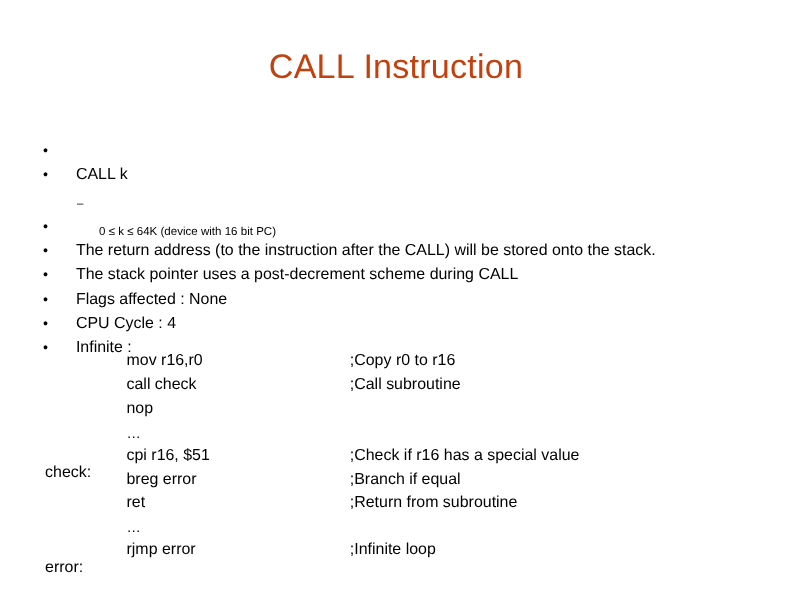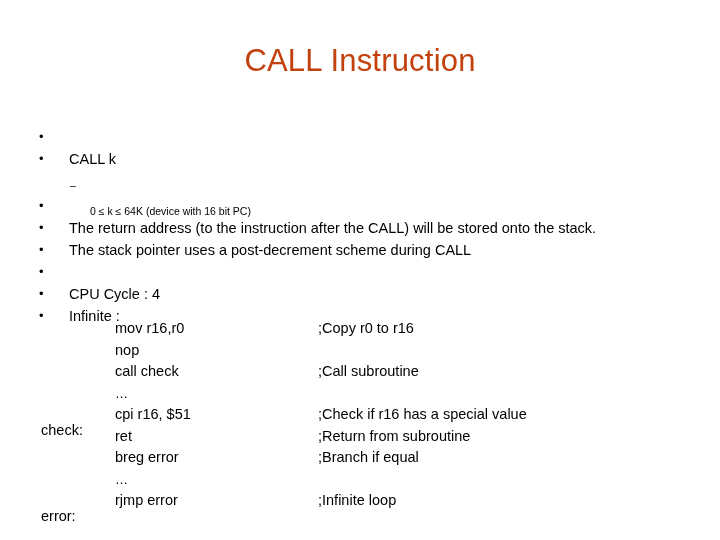--- a/index.html
+++ b/index.html
@@ -170,20 +170,21 @@
       <span class="btext">The return address (to the instruction after the CALL) will be stored onto the stack.</span>
     </div>
 
     <div class="bullet-row">
       <span class="marker">•</span>
       <span class="btext">The stack pointer uses a post-decrement scheme during CALL</span>
     </div>
 
     <div class="bullet-row">
       <span class="marker">•</span>
+      <span class="btext">Flags affected : None</span>
     </div>
 
     <div class="bullet-row">
       <span class="marker">•</span>
       <span class="btext">CPU Cycle : 4</span>
     </div>
 
     <div class="bullet-row">
       <span class="marker">•</span>
       <span class="btext">Infinite :</span>
@@ -194,52 +195,52 @@
   <div class="code-block">
 
     <div class="code-row">
       <span class="label"></span>
       <span class="instr">mov r16,r0</span>
       <span class="comment">;Copy r0 to r16</span>
     </div>
 
     <div class="code-row">
       <span class="label"></span>
+      <span class="instr">call check</span>
+      <span class="comment">;Call subroutine</span>
+    </div>
+
+    <div class="code-row">
+      <span class="label"></span>
       <span class="instr">nop</span>
       <span class="comment"></span>
-    </div>
-
-    <div class="code-row">
-      <span class="label"></span>
-      <span class="instr">call check</span>
-      <span class="comment">;Call subroutine</span>
     </div>
 
     <div class="code-row ellipsis">
       <span class="label"></span>
       <span class="instr">…</span>
       <span class="comment"></span>
     </div>
 
     <div class="code-row">
       <span class="label">check:</span>
       <span class="instr">cpi r16, $51</span>
       <span class="comment">;Check if r16 has a special value</span>
     </div>
 
     <div class="code-row">
       <span class="label"></span>
+      <span class="instr">breg error</span>
+      <span class="comment">;Branch if equal</span>
+    </div>
+
+    <div class="code-row">
+      <span class="label"></span>
       <span class="instr">ret</span>
       <span class="comment">;Return from subroutine</span>
-    </div>
-
-    <div class="code-row">
-      <span class="label"></span>
-      <span class="instr">breg error</span>
-      <span class="comment">;Branch if equal</span>
     </div>
 
     <div class="code-row ellipsis">
       <span class="label"></span>
       <span class="instr">…</span>
       <span class="comment"></span>
     </div>
 
     <div class="code-row">
       <span class="label">error:</span>

